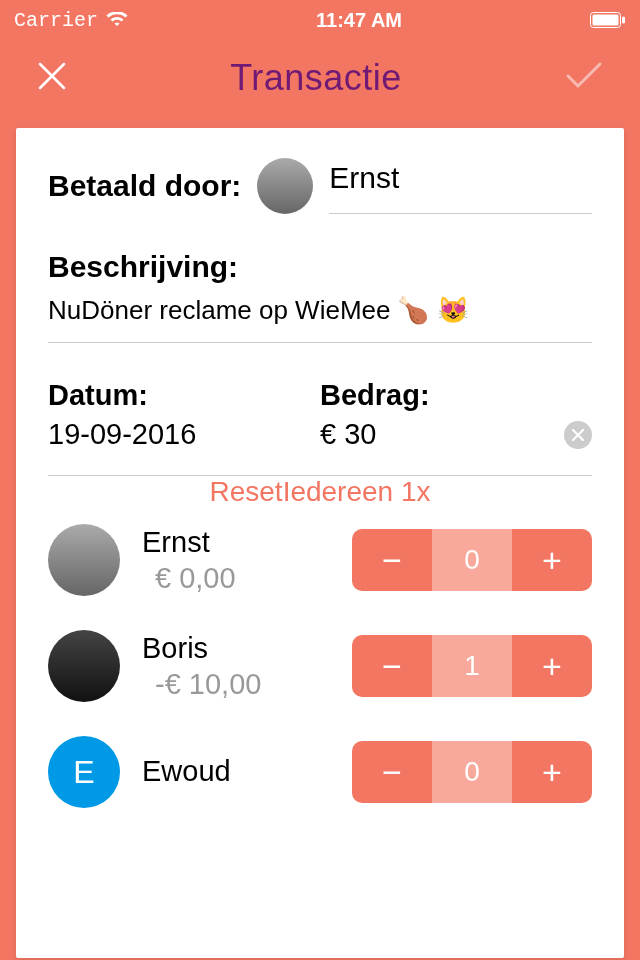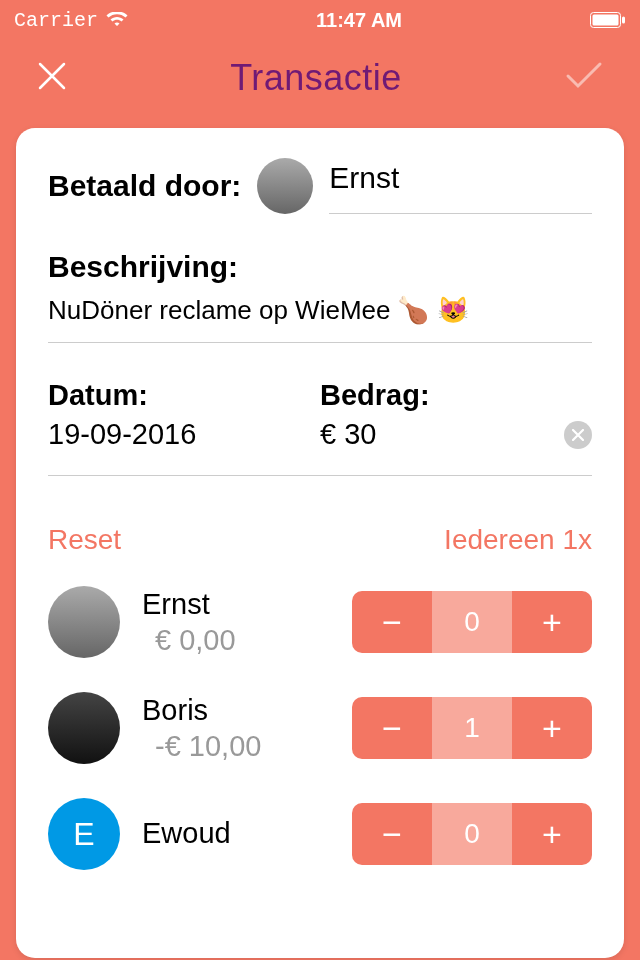--- a/index.html
+++ b/index.html
@@ -33,21 +33,21 @@
     .nav-title {
       color: #701a75;
       font-size: 36px;
       font-weight: 400;
       letter-spacing: 0.5px;
     }
     .nav-icon { color: #fff; }
     .card {
       background: #fff;
       margin: 0 16px;
-      border-radius: 19px;
+      border-radius: 2px;
       padding: 30px 32px 0 32px;
       height: 830px;
       box-shadow: 0 2px 6px rgba(0,0,0,0.1);
       overflow: hidden;
     }
     .row-paid {
       display: flex;
       align-items: center;
       gap: 16px;
       margin-bottom: 36px;
@@ -81,21 +81,20 @@
     .desc-text {
       font-size: 26px;
       color: #000;
       line-height: 1.4;
       margin-top: 8px;
       padding-bottom: 14px;
       border-bottom: 1px solid #ccc;
     }
     .row-date-amount {
       display: flex;
-      margin-bottom: 48px;
     }
     .col-date { flex: 1; }
     .col-amount { flex: 1; position: relative; }
     .col-label {
       font-size: 29px;
       font-weight: 700;
       color: #000;
       margin-bottom: 6px;
     }
     .col-value {
@@ -113,22 +112,22 @@
       border-radius: 50%;
       background: #ccc;
       display: flex;
       align-items: center;
       justify-content: center;
       color: #fff;
       font-size: 18px;
     }
     .row-actions {
       display: flex;
-      justify-content: space-between;
-      margin-bottom: 30px;
+      justify-content: center;
+      margin-bottom: 16px;
     }
     .link-btn {
       font-size: 28px;
       color: #f37663;
       font-weight: 400;
     }
     .participants { display: flex; flex-direction: column; gap: 34px; }
     .participant {
       display: flex;
       align-items: center;

